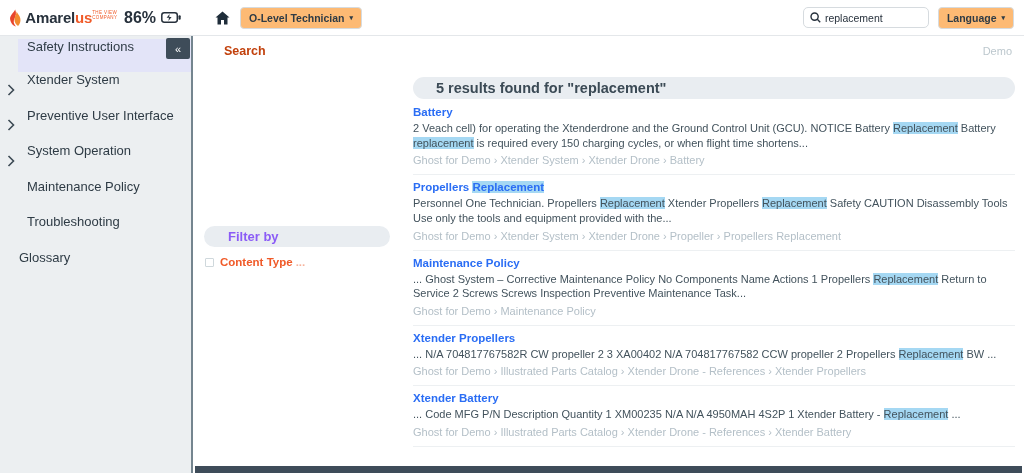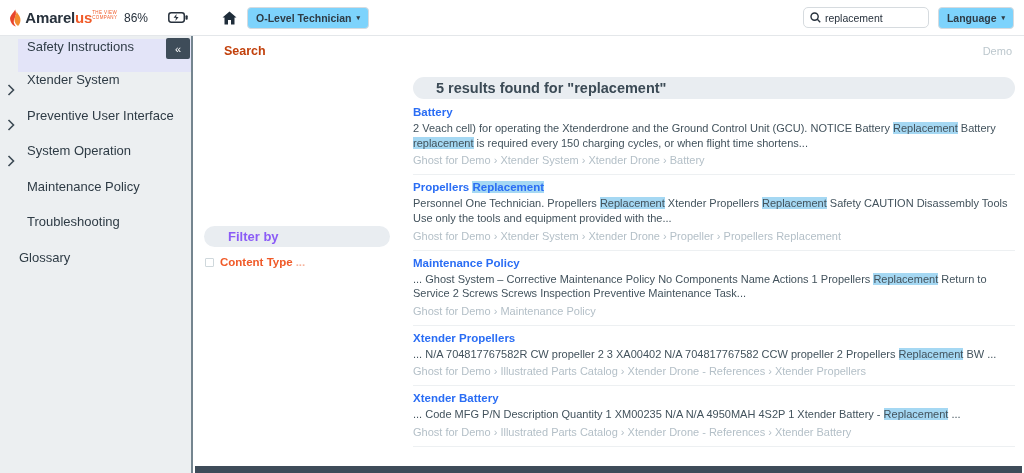--- a/index.html
+++ b/index.html
@@ -10,25 +10,25 @@
   
   .topbar { position:absolute; top:0; left:0; right:0; height:36px; background:#fff;
     border-bottom:1px solid #e4e7ea; display:flex; align-items:center; padding:0 10px 0 8px; z-index:5; }
   .brand { display:flex; align-items:center; width:112px; cursor:pointer; }
   .brand-mark { width:18px; height:24px; margin-right:3px; }
   .brand-textwrap { display:flex; flex-direction:row; line-height:1; }
   .brand-name { font-size:15px; font-weight:700; color:#27313c; letter-spacing:-0.2px; }
   .brand-name .suffix { color:#f05a28; font-weight:700; }
   .brand-tagline { font-size:4.5px; color:#f05a28; letter-spacing:0.4px; margin-top:1px; }
   .battery { display:flex; align-items:center; margin-left:4px; }
-  .battery-pct { font-size:12px; font-weight:400; color:#27313c; margin-right:20px; }
+  .battery-pct { font-size:16px; font-weight:700; color:#27313c; margin-right:5px; }
   .homebtn { margin-left:30px; width:22px; height:22px; display:flex; align-items:center;
     justify-content:center; cursor:pointer; }
   .dropdown { margin-left:7px; height:22px; border:1px solid #d6dbdf; border-radius:4px;
-    background:#7dd3fc; display:flex; align-items:center; padding:0 8px; font-size:10.5px;
+    background:#fdba74; display:flex; align-items:center; padding:0 8px; font-size:10.5px;
     font-weight:700; color:#2e3b45; cursor:pointer; white-space:nowrap; }
   .dropdown .caret { font-size:7px; margin-left:5px; color:#2e3b45; }
   .search-box { margin-left:auto; width:126px; height:21px; border:1px solid #d6dbdf;
     border-radius:5px; display:flex; align-items:center; padding:0 6px; background:#fff; }
   .search-box svg { flex:none; margin-right:4px; }
   .search-box input { border:none; outline:none; width:100%; font-size:10.5px; color:#27313c;
     font-family:"Liberation Sans", sans-serif; background:transparent; }
   .lang { margin-left:9px; }
 
   

